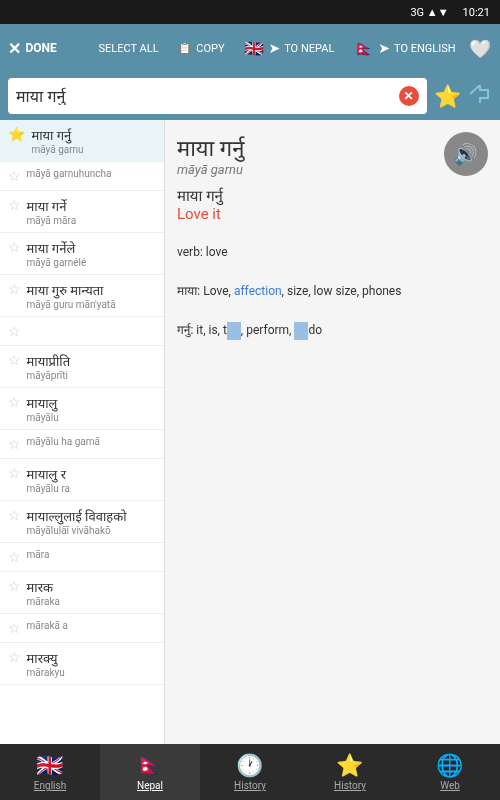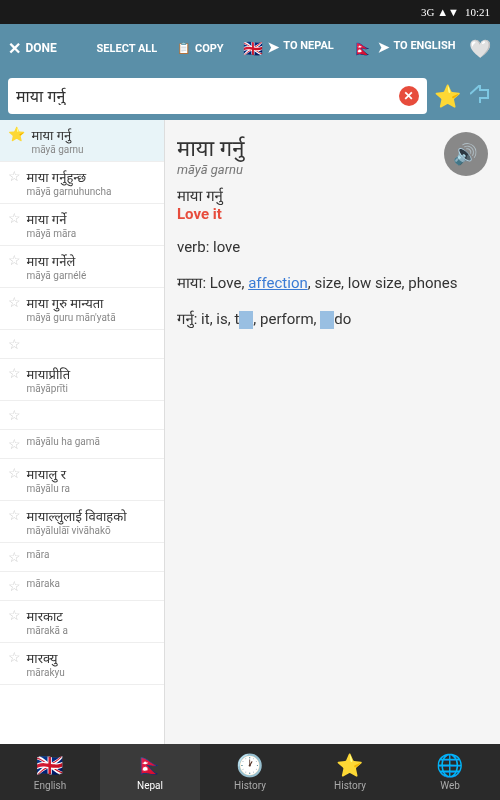--- a/index.html
+++ b/index.html
@@ -8,22 +8,21 @@
     
     .status-bar {
       background: #1a1a1a;
       height: 24px;
       display: flex;
       align-items: center;
       justify-content: flex-end;
       padding: 0 10px;
       color: white;
       font-size: 11px;
-      gap: 6px;
-      font-family: Liberation Serif, serif;
+      gap: 14px;
     }
 
     
     .action-bar {
       background: #5a8fa8;
       height: 48px;
       display: flex;
       align-items: center;
       padding: 0 8px;
       gap: 8px;
@@ -32,22 +31,22 @@
     .action-bar .close-btn {
       display: flex; align-items: center; gap: 4px;
       font-size: 12px; font-weight: bold; cursor: pointer;
       color: white;
     }
     .action-bar .close-btn .x-icon {
       font-size: 16px; font-weight: bold;
     }
     .action-bar .spacer { flex: 1; }
     .action-bar .action-btn {
-      display: flex; gap: 4px;
-      font-size: 11px; font-weight: bold; cursor: pointer;
+      display: flex; align-items: center; gap: 4px;
+      font-size: 11px; font-weight: normal; cursor: pointer;
       color: white; padding: 4px 6px;
     }
     .heart-btn { font-size: 18px; cursor: pointer; }
 
     
     .search-bar {
       background: #5a8fa8;
       padding: 6px 8px;
       display: flex;
       align-items: center;
@@ -123,23 +122,23 @@
       right: 12px;
       width: 44px; height: 44px;
       background: #888;
       border-radius: 50%;
       display: flex; align-items: center; justify-content: center;
       cursor: pointer;
     }
     .speaker-icon::after { content: '🔊'; font-size: 20px; }
     .def-section { margin-top: 8px; }
     .def-nepali { font-size: 15px; color: #333; }
-    .def-love { font-size: 15px; color: #e74c3c; font-weight: 700; }
-    .def-line { font-size: 15px; color: #333; margin-top: 12px; line-height: 1.6; }
-    .def-highlight { color: #3a7bd5; text-decoration: underline; }
+    .def-love { font-size: 15px; color: #e74c3c; font-weight: 400; }
+    .def-line { font-size: 12px; color: #333; margin-top: 20px; line-height: 1.6; }
+    .def-highlight { color: #3a7bd5; }
     .def-cursor {
       display: inline-block;
       width: 14px; height: 18px;
       background: #5b9bd5;
       opacity: 0.6;
       vertical-align: middle;
     }
 
     
     .bottom-nav {
@@ -158,21 +157,21 @@
       cursor: pointer;
       gap: 2px;
       color: #aaa;
       font-size: 11px;
     }
     .nav-item.active {
       color: white;
       background: #3a3a3a;
     }
     .nav-icon { font-size: 22px; }
-    .nav-label { font-size: 10px; }
+    .nav-label { font-size: 10px; text-decoration: underline; }
   </style>
 </head>
 <body>
 
 <div class="status-bar">
   <span>3G ▲▼</span>
   <span>10:21</span>
 </div>
 
 <div class="action-bar">
@@ -220,21 +219,20 @@
       <div class="word-item active">
     <span class="star-small">⭐</span>
     <div class="word-texts">
       <div class="word-main">माया गर्नु</div>
       <div class="word-roman">māyā garnu</div>
     </div>
   </div>
       <div class="word-item">
     <span class="star-empty">☆</span>
     <div class="word-texts">
-      <div class="word-main">माया गर्नुहुन्छ</div>
       <div class="word-roman">māyā garnuhuncha</div>
     </div>
   </div>
       <div class="word-item">
     <span class="star-empty">☆</span>
     <div class="word-texts">
       <div class="word-main">माया गर्ने</div>
       <div class="word-roman">māyā māra</div>
     </div>
   </div>
@@ -257,20 +255,24 @@
   </div>
       <div class="word-item">
     <span class="star-empty">☆</span>
     <div class="word-texts">
       <div class="word-main">मायाप्रीति</div>
       <div class="word-roman">māyāprīti</div>
     </div>
   </div>
       <div class="word-item">
     <span class="star-empty">☆</span>
+    <div class="word-texts">
+      <div class="word-main">मायालु</div>
+      <div class="word-roman">māyālu</div>
+    </div>
   </div>
       <div class="word-item">
     <span class="star-empty">☆</span>
     <div class="word-texts">
       <div class="word-roman">māyālu ha gamā</div>
     </div>
   </div>
       <div class="word-item">
     <span class="star-empty">☆</span>
     <div class="word-texts">
@@ -287,27 +289,27 @@
   </div>
       <div class="word-item">
     <span class="star-empty">☆</span>
     <div class="word-texts">
       <div class="word-roman">māra</div>
     </div>
   </div>
       <div class="word-item">
     <span class="star-empty">☆</span>
     <div class="word-texts">
+      <div class="word-main">मारक</div>
       <div class="word-roman">māraka</div>
     </div>
   </div>
       <div class="word-item">
     <span class="star-empty">☆</span>
     <div class="word-texts">
-      <div class="word-main">मारकाट</div>
       <div class="word-roman">mārakā a</div>
     </div>
   </div>
       <div class="word-item">
     <span class="star-empty">☆</span>
     <div class="word-texts">
       <div class="word-main">मारक्यु</div>
       <div class="word-roman">mārakyu</div>
     </div>
   </div>

